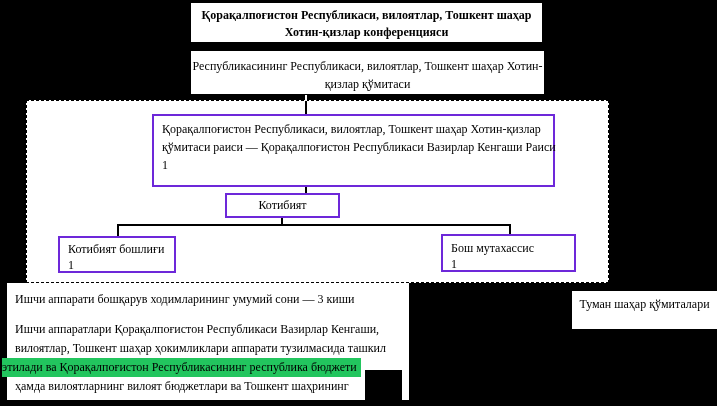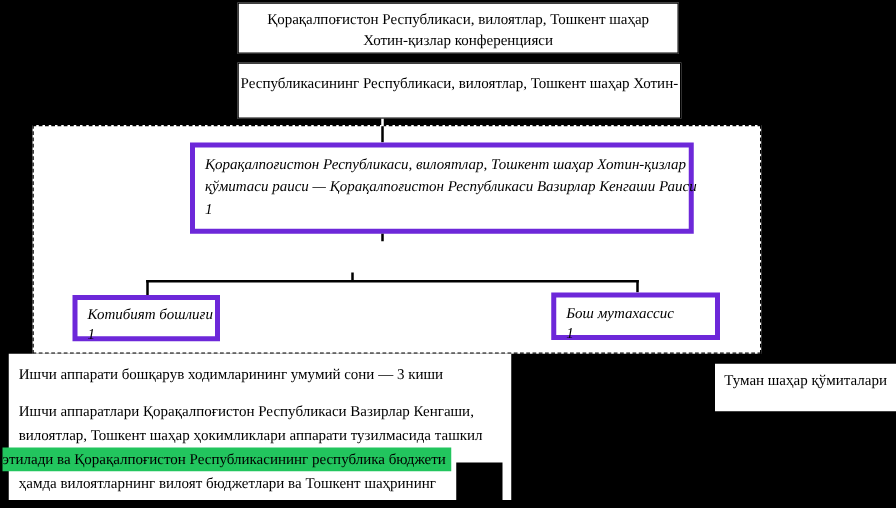--- a/index.html
+++ b/index.html
@@ -9,27 +9,27 @@
     background:#000;
     font-family:"Liberation Serif","DejaVu Serif",serif;
     color:#000;
     overflow:hidden;
   }
   .box{
     position:absolute;
     background:#fff;
     box-sizing:border-box;
   }
-  .bordered{border:4px solid #6d28d9;font-style:italic;}
+  .bordered{border:2px solid #6d28d9;}
   .thin-border{border:1px solid #000;}
   .centered{text-align:center;}
   .line{white-space:nowrap;}
   #conference-box{
     left:190px;top:2px;width:353px;height:41px;
-    font-weight:normal;font-size:12px;line-height:17px;
+    font-weight:bold;font-size:12px;line-height:17px;
     padding-top:4px;
   }
   #committee-box{
     left:190px;top:50px;width:355px;height:45px;
     font-size:12px;line-height:18px;padding-top:6px;
   }
   #org-frame{
     left:26px;top:100px;width:583px;height:183px;
     background:#fff;border:1px dashed #000;
   }
@@ -87,35 +87,39 @@
 
 <div id="canvas">
 
   <div class="box thin-border centered" id="conference-box">
     <div class="line">Қорақалпоғистон Республикаси, вилоятлар, Тошкент шаҳар</div>
     <div class="line">Хотин-қизлар конференцияси</div>
   </div>
 
   <div class="box thin-border centered" id="committee-box">
     <div class="line">Республикасининг Республикаси, вилоятлар, Тошкент шаҳар Хотин-</div>
+    <div class="line">қизлар қўмитаси</div>
   </div>
 
   <div class="box" id="org-frame"></div>
 
   <div class="conn-white" id="conn-v1w"></div>
   <div class="conn" id="conn-v1"></div>
 
   <div class="box bordered" id="chair-box">
     <div class="line">Қорақалпоғистон Республикаси, вилоятлар, Тошкент шаҳар Хотин-қизлар</div>
     <div class="line">қўмитаси раиси — Қорақалпоғистон Республикаси Вазирлар Кенгаши Раиси</div>
     <div class="line">1</div>
   </div>
 
   <div class="conn" id="conn-v2"></div>
 
+  <div class="box bordered centered" id="secretariat-box">
+    <div class="line">Котибият</div>
+  </div>
 
   <div class="conn" id="conn-v3"></div>
   <div class="conn" id="conn-h1"></div>
   <div class="conn" id="conn-v4"></div>
   <div class="conn" id="conn-v5"></div>
 
   <div class="box bordered" id="head-box">
     <div class="line">Котибият бошлиғи</div>
     <div class="line">1</div>
   </div>

